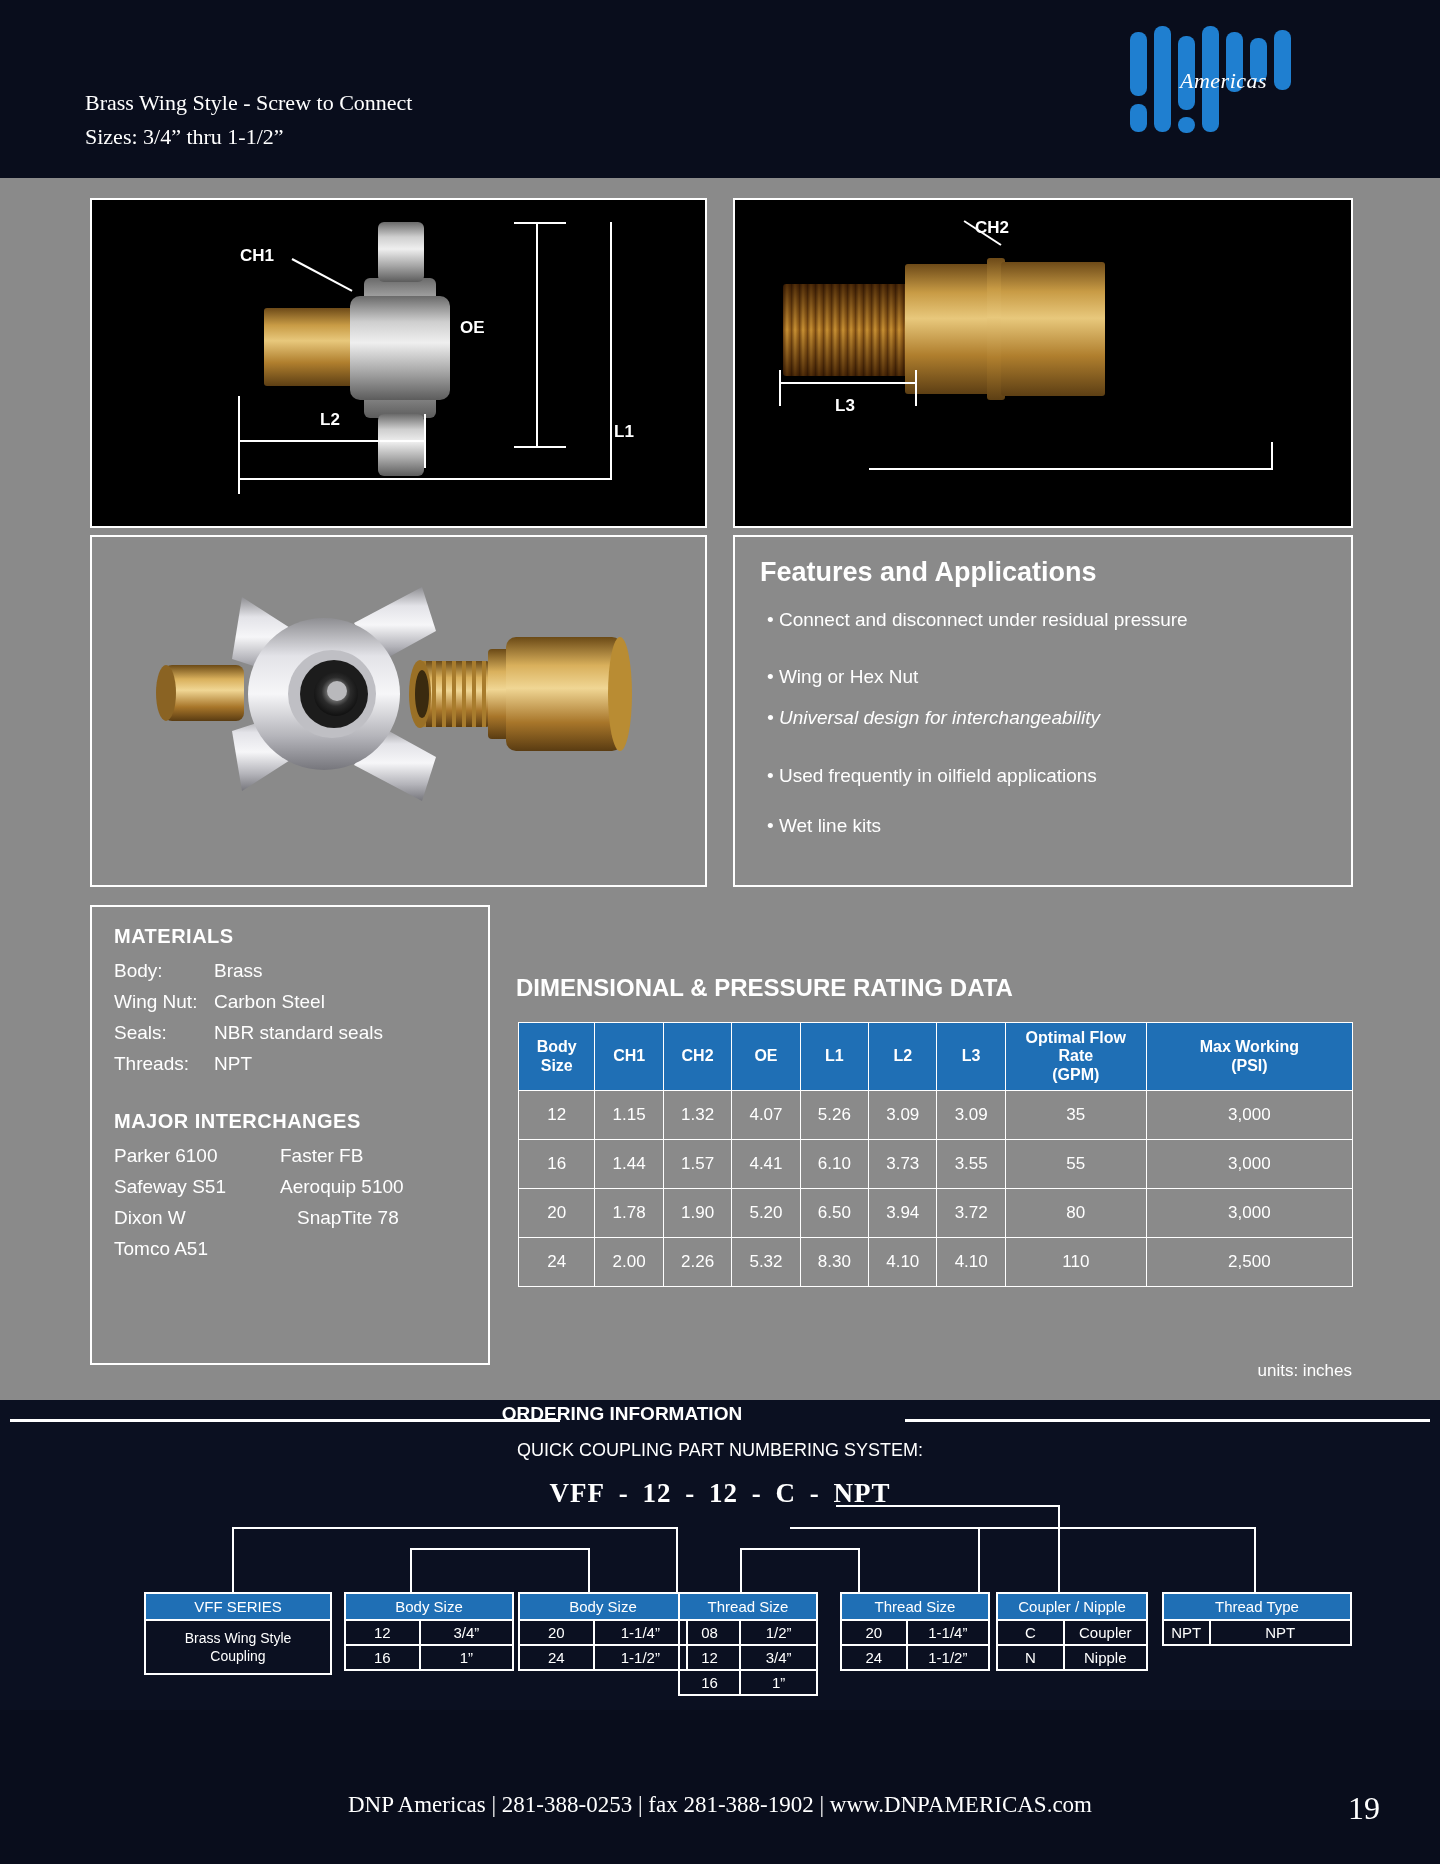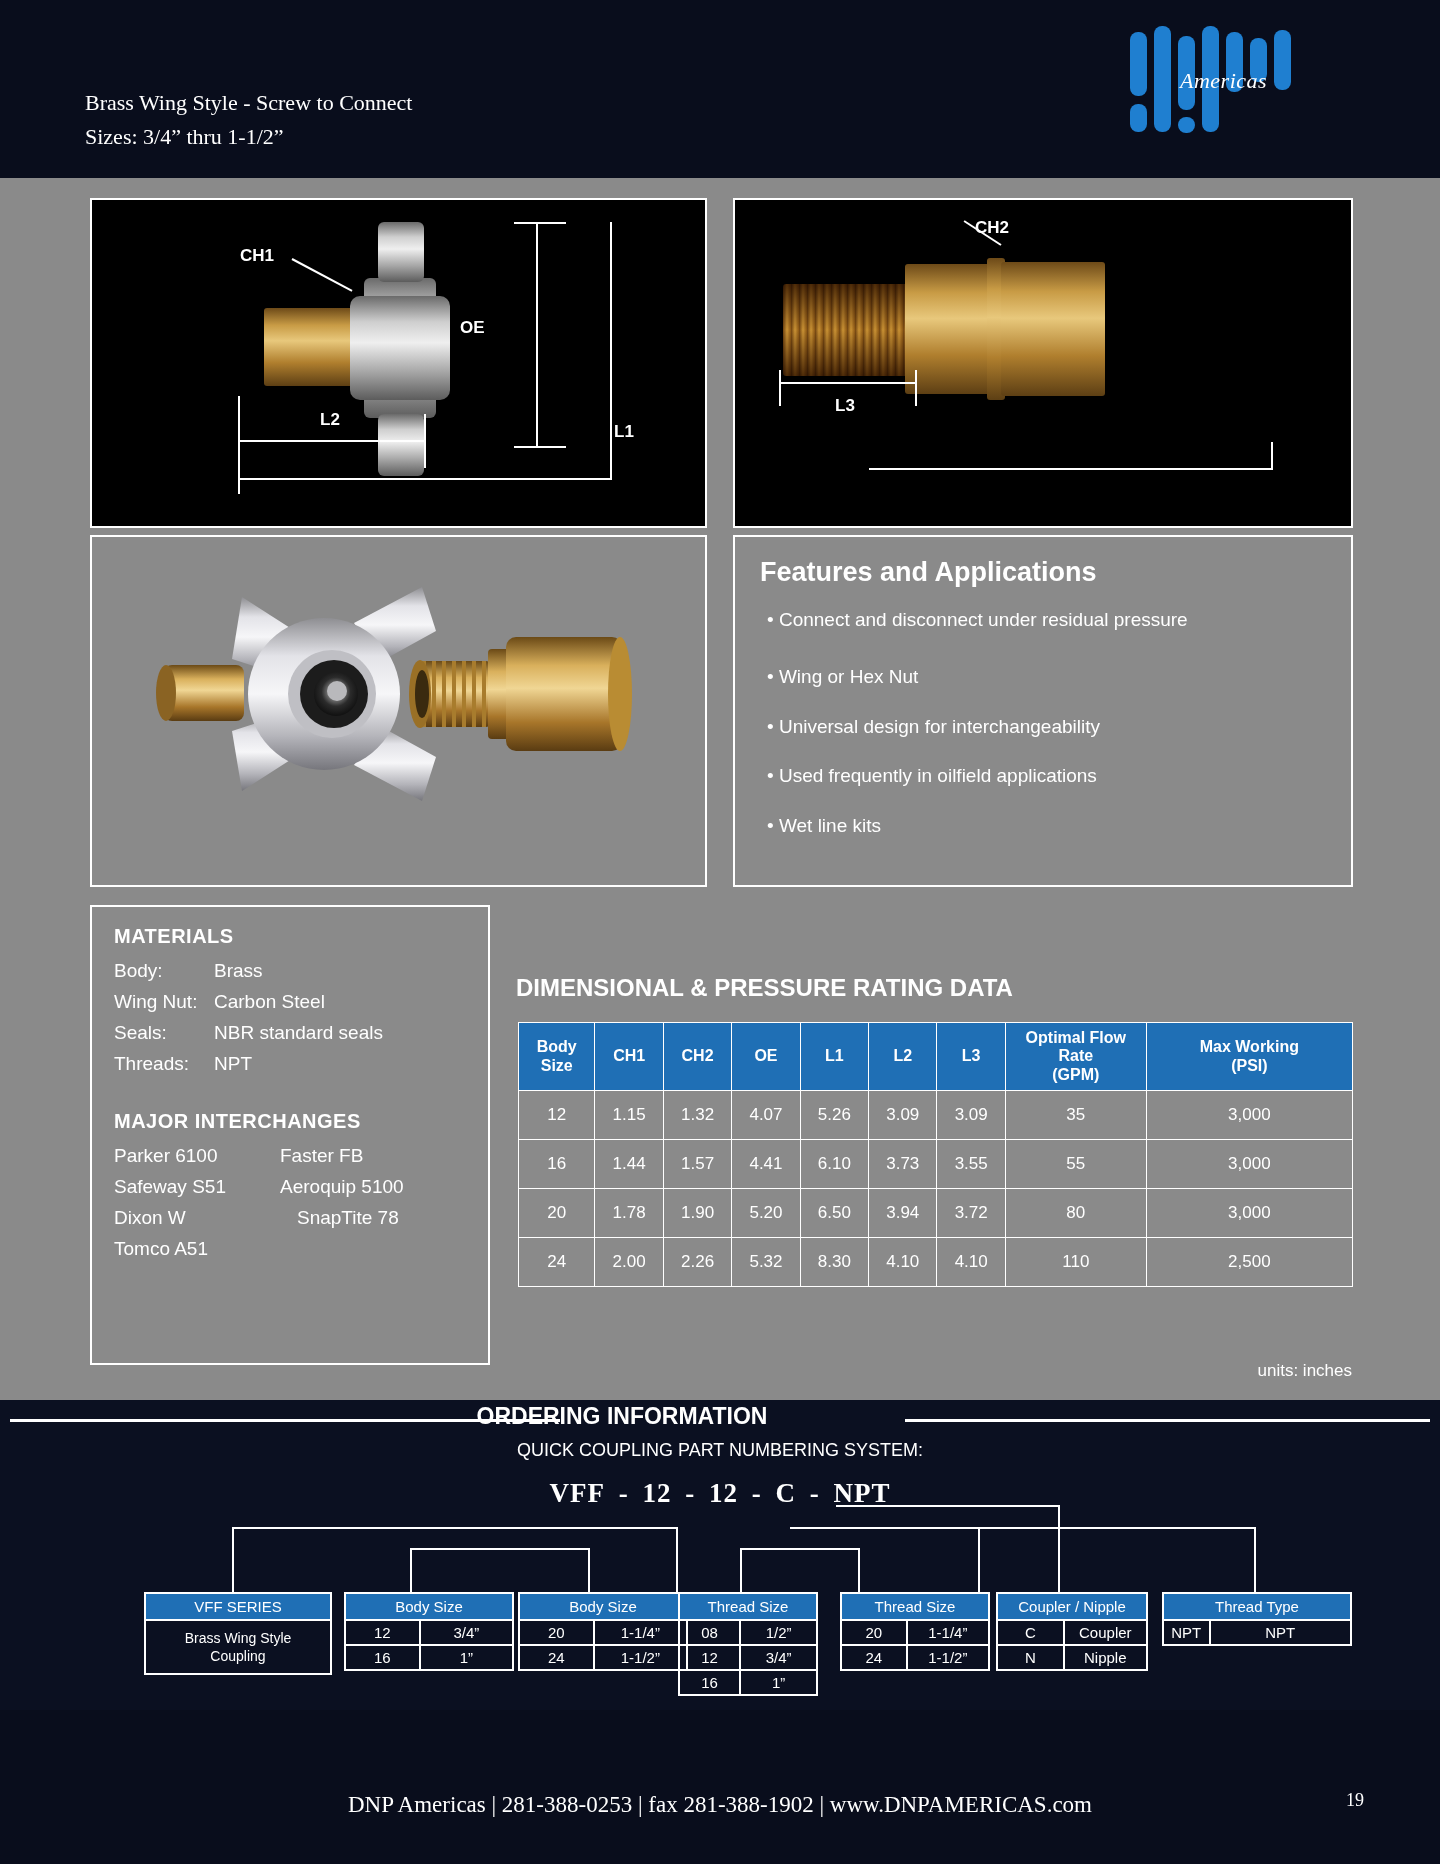--- a/index.html
+++ b/index.html
@@ -132,21 +132,21 @@
   
   .order-band {
     position:absolute; left:0; top:1400px; width:1440px; height:310px;
     background:#0b1021;
   }
   .order-rule { position:absolute; top:1419px; height:3px; background:#ffffff; }
   #rule-left  { left:10px;  width:550px; }
   #rule-right { left:905px; width:525px; }
   .order-title {
     position:absolute; left:0; top:1403px; width:1244px;
-    text-align:center; font-size:23px; font-weight:bold; color:#ffffff;
+    text-align:center; font-size:19px; font-weight:bold; color:#ffffff;
   }
   .order-sub {
     position:absolute; left:0; top:1440px; width:1440px;
     text-align:center; font-size:18px; color:#ffffff;
   }
   .pn {
     position:absolute; top:1478px; width:1440px; text-align:center;
     font-family:"Liberation Serif", serif;
     font-size:27px; font-weight:bold; color:#ffffff;
     letter-spacing:1px;
@@ -174,23 +174,23 @@
     position:absolute; left:0; top:1710px; width:1440px; height:154px;
     background:#090d1c;
   }
   .footer-text {
     position:absolute; left:0; top:1792px; width:1440px;
     text-align:center;
     font-family:"Liberation Serif", serif;
     font-size:23px; color:#ffffff;
   }
   .page-num {
-    position:absolute; right:76px; top:1790px;
-    font-family:"Liberation Serif", serif;
-    font-size:18px; color:#ffffff;text-align:right;
+    position:absolute; right:60px; top:1790px;
+    font-family:"Liberation Serif", serif;
+    font-size:32px; color:#ffffff;text-align:right;
   }
 </style>
 </head>
 <body>
 
 <div class="header">
   <div class="header-sub1">Brass Wing Style - Screw to Connect</div>
   <div class="header-sub2">Sizes: 3/4” thru 1-1/2”</div>
 
   <div class="logo">
@@ -315,21 +315,21 @@
     <rect x="414" y="100" width="116" height="114" rx="10" fill="url(#brassG)"></rect>
     <path d="M446 100 L500 100 L530 118 L530 196 L500 214 L446 214 Z" fill="url(#brassG)" opacity="0.85"></path>
     <ellipse cx="528" cy="157" rx="12" ry="57" fill="#b98c33"></ellipse>
   </svg>
 </div>
 
 <div id="features">
   <div class="features-title">Features and Applications</div>
   <div class="feature-item" style="top:72px;">• Connect and disconnect under residual pressure</div>
   <div class="feature-item" style="top:129px;">• Wing or Hex Nut</div>
-  <div class="feature-item" style="top:179px;">• Universal design for interchangeability</div>
+  <div class="feature-item" style="top:170px;font-style:italic;">• Universal design for interchangeability</div>
   <div class="feature-item" style="top:228px;">• Used frequently in oilfield applications</div>
   <div class="feature-item" style="top:278px;">• Wet line kits</div>
 </div>
 
 <div id="materials">
   <div class="mat-heading" style="left:22px; top:18px;">MATERIALS</div>
 
   <div class="mat-row-label" style="left:22px; top:53px;">Body:</div>
   <div class="mat-row-value" style="left:122px; top:53px;">Brass</div>
 

